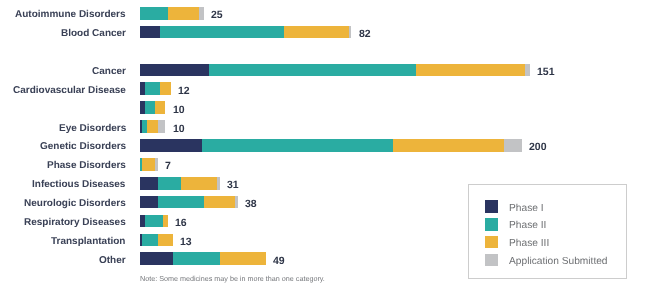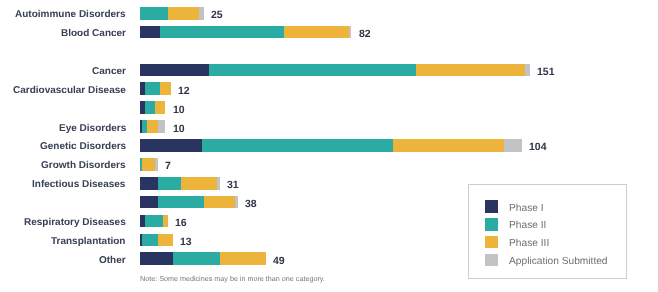--- a/index.html
+++ b/index.html
@@ -106,42 +106,43 @@
       <div class="val" style="left:172.64px">10</div>
     </div>
     <div class="row" style="top:139.145px">
       <div class="rowlabel">Genetic Disorders</div>
       <div class="bar">
         <div class="seg" style="width:62.016px;background:#2a3460"></div>
         <div class="seg" style="width:191.216px;background:#2aaca2"></div>
         <div class="seg" style="width:111.112px;background:#edb43b"></div>
         <div class="seg" style="width:18.088px;background:#c2c3c5"></div>
       </div>
-      <div class="val" style="left:529.232px">104</div>
+      <div class="val" style="left:529.232px">200</div>
     </div>
     <div class="row" style="top:158.03px">
-      <div class="rowlabel">Growth Disorders</div>
+      <div class="rowlabel">Phase Disorders</div>
       <div class="bar">
         <div class="seg" style="width:2.584px;background:#2aaca2"></div>
         <div class="seg" style="width:12.92px;background:#edb43b"></div>
         <div class="seg" style="width:2.584px;background:#c2c3c5"></div>
       </div>
       <div class="val" style="left:164.888px">7</div>
     </div>
     <div class="row" style="top:176.915px">
       <div class="rowlabel">Infectious Diseases</div>
       <div class="bar">
         <div class="seg" style="width:18.088px;background:#2a3460"></div>
         <div class="seg" style="width:23.256px;background:#2aaca2"></div>
         <div class="seg" style="width:36.176px;background:#edb43b"></div>
         <div class="seg" style="width:2.584px;background:#c2c3c5"></div>
       </div>
       <div class="val" style="left:226.904px">31</div>
     </div>
     <div class="row" style="top:195.8px">
+      <div class="rowlabel">Neurologic Disorders</div>
       <div class="bar">
         <div class="seg" style="width:18.088px;background:#2a3460"></div>
         <div class="seg" style="width:46.512px;background:#2aaca2"></div>
         <div class="seg" style="width:31.008px;background:#edb43b"></div>
         <div class="seg" style="width:2.584px;background:#c2c3c5"></div>
       </div>
       <div class="val" style="left:244.992px">38</div>
     </div>
     <div class="row" style="top:214.685px">
       <div class="rowlabel">Respiratory Diseases</div>

